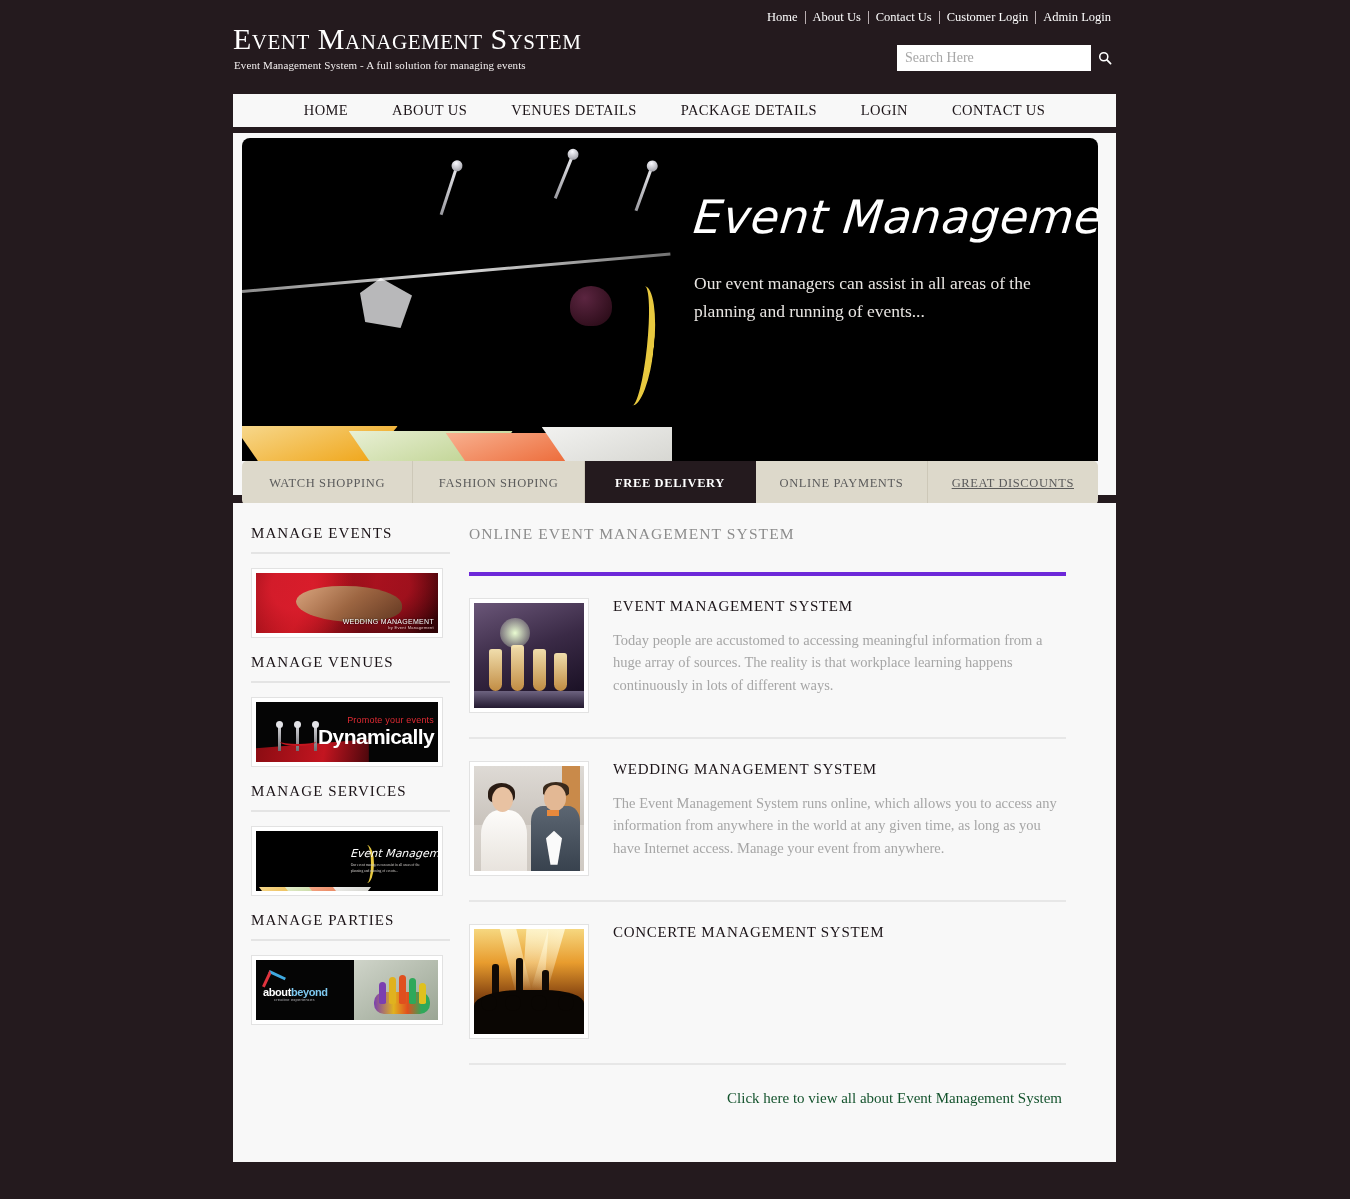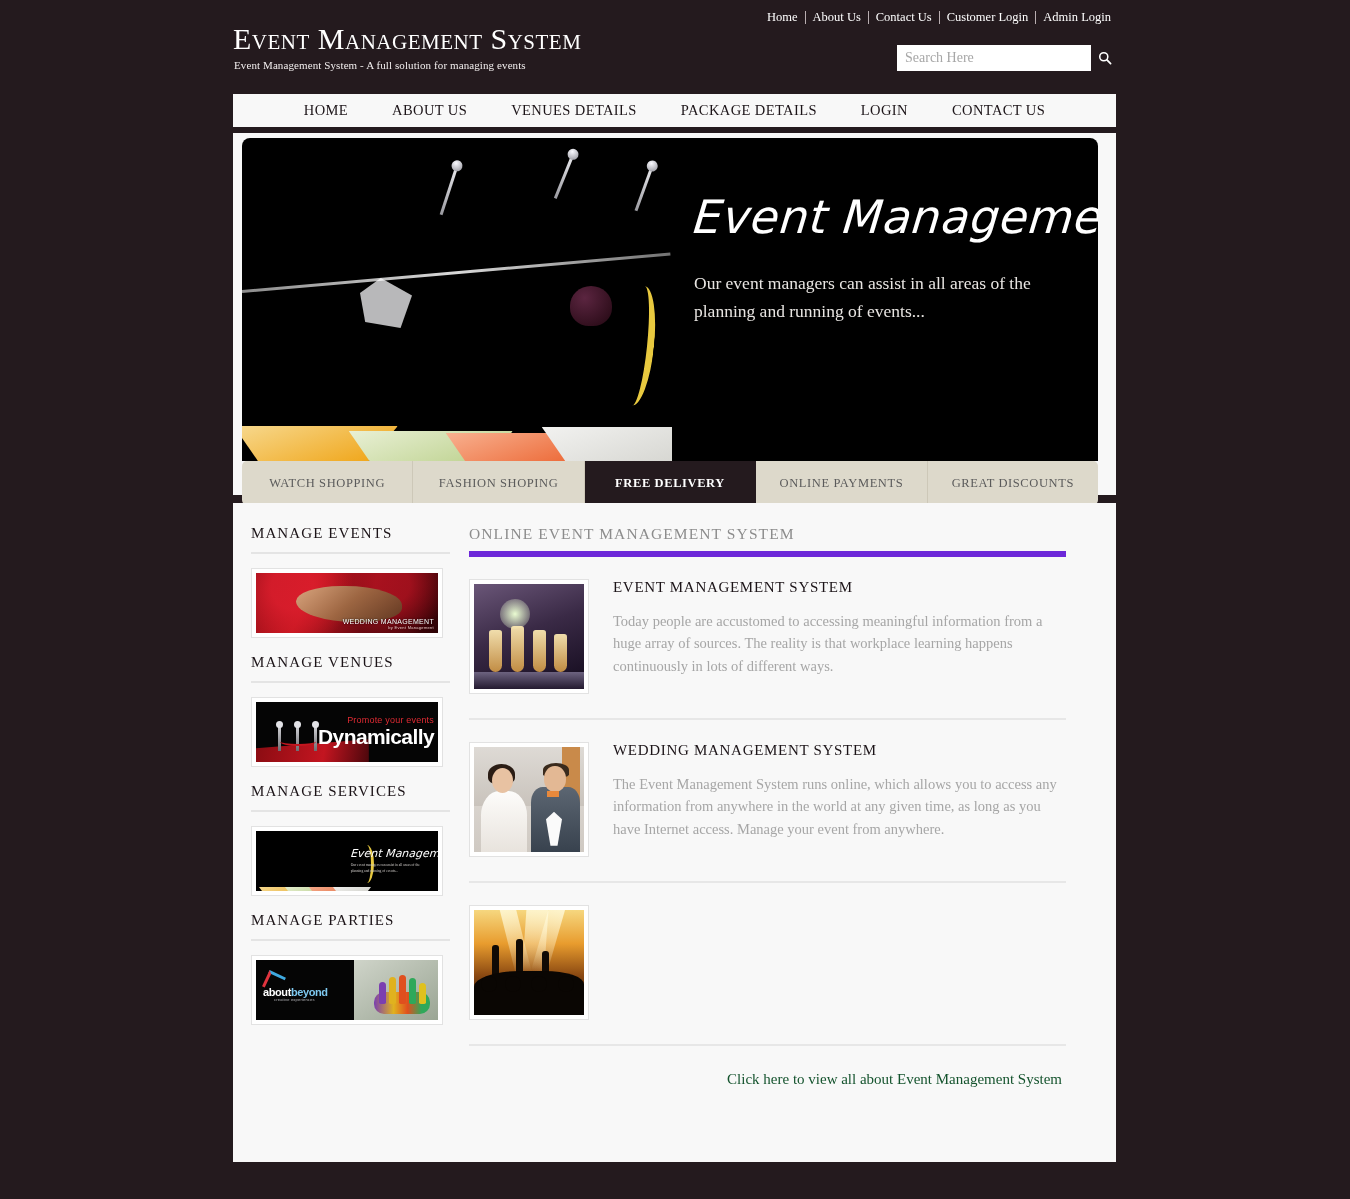--- a/index.html
+++ b/index.html
@@ -265,21 +265,21 @@
     background: #ddd9cb;
     color: #5b5b5b;
     font-family: "Liberation Serif", serif;
     font-size: 12.5px;
     letter-spacing: 0.6px;
     text-transform: uppercase;
     border-right: 1px solid #cdc8b8;
     cursor: pointer;
     white-space: nowrap;
   }
-  .tab:last-child { border-right: none; }
+  .tab:last-child { border-right: none; text-decoration: underline; }
   .tab.active {
     background: #241a1e;
     color: #ffffff;
     font-weight: bold;
     border-right-color: #241a1e;
   }
 
   
   .content {
     position: absolute;
@@ -488,22 +488,22 @@
     left: 236px;
     top: 22px;
     width: 597px;
   }
   .main-heading {
     color: #8c8c8c;
     font-family: "Liberation Serif", serif;
     font-size: 15.5px;
     letter-spacing: 1.1px;
     text-transform: uppercase;
-    padding-bottom: 8px;
-    border-bottom: 6px solid #6d28d9;
+    padding-bottom: 29px;
+    border-bottom: 4px solid #6d28d9;
     white-space: nowrap;
   }
   .article {
     display: flex;
     padding: 22px 0 24px 0;
     border-bottom: 2px solid #e7e7e7;
   }
   .article:last-of-type { border-bottom: 2px solid #e7e7e7; }
   .art-thumb {
     width: 120px;
@@ -830,20 +830,21 @@
           <div class="arm a2"></div>
           <div class="arm a3"></div>
           <div class="crowd"></div>
           <div class="head h1"></div>
           <div class="head h2"></div>
           <div class="head h3"></div>
           <div class="head h4"></div>
         </div>
       </div>
       <div class="art-body">
+        <div class="art-title">CONCERTE MANAGEMENT SYSTEM</div>
       </div>
     </div>
 
     <div class="viewall">
       <a>Click here to view all about Event Management System</a>
     </div>
   </div>
 </div>
 
 </body></html>

